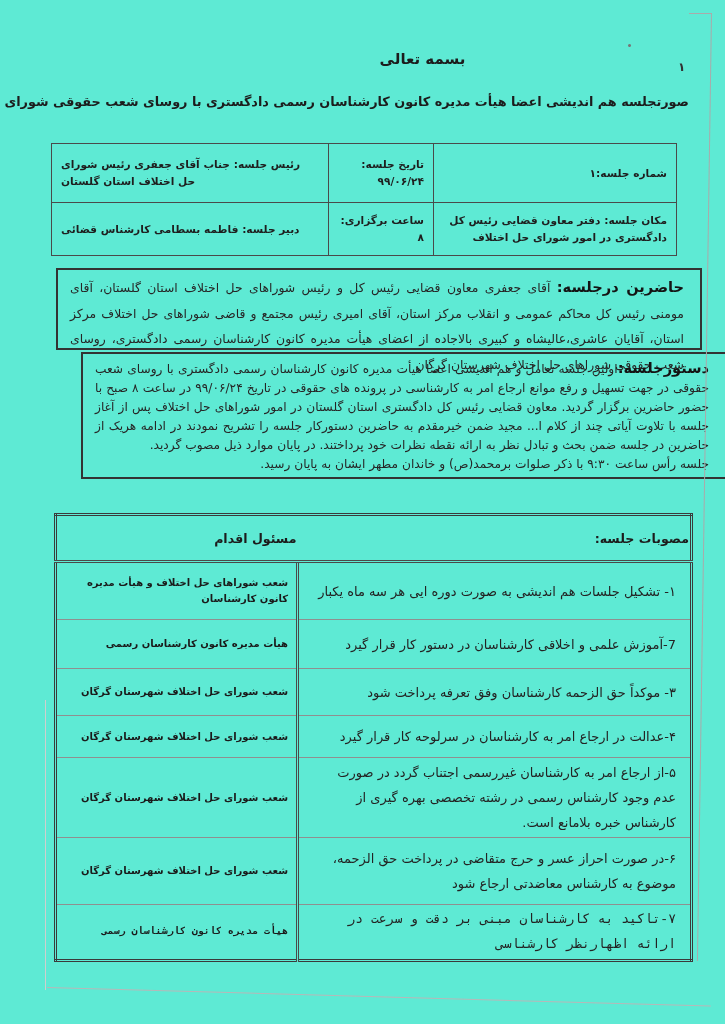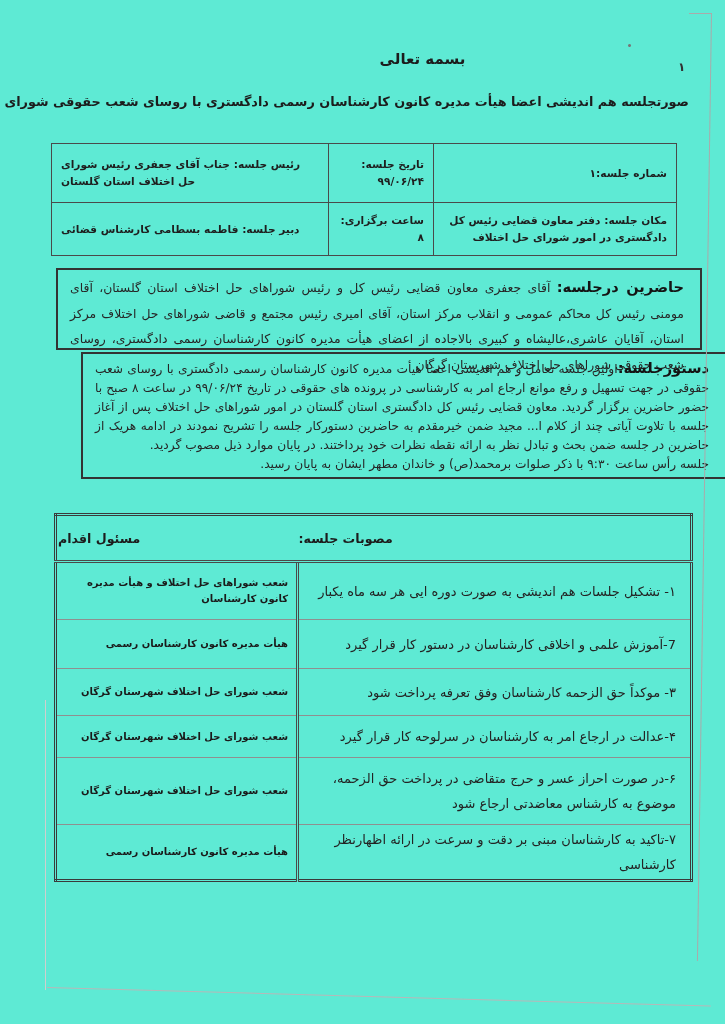--- a/index.html
+++ b/index.html
@@ -63,39 +63,39 @@
   }
   
   .res-table{
     position:absolute;top:513px;left:54px;width:636px;
     border-collapse:collapse;table-layout:fixed;direction:rtl;
   }
   .res-table th,.res-table td{border:0;vertical-align:middle;}
   .res-table{border:3px double #3a3a3a;}
   .res-table th{
     height:42px;font-size:12.6px;font-weight:bold;color:#1c1c1c;
-    text-align:left;border-bottom:3px double #4a4a4a;
+    text-align:right;border-bottom:3px double #4a4a4a;
   }
   .res-table td.res-cell{
     text-align:right;padding:2px 14px;
     font-size:13px;line-height:25px;color:#232323;
   }
   .res-table td.owner-cell{
     text-align:right;font-weight:bold;font-size:10px;
     color:#1a1a1a;padding:2px 8px;line-height:16px;
     border-right:3px double #4a4a4a;
   }
   .res-table tbody tr + tr td{border-top:1px solid #8f8f8f;}
   .res-table tr.h52 td{height:52px;}
   .res-table tr.h44 td{height:44px;}
   .res-table tr.h42 td{height:42px;}
   .res-table tr.h37 td{height:37px;}
   .res-table tr.h58 td{height:58px;}
   .res-table tr.h62 td{height:62px;}
-  .res-table tr.h45 td{height:45px;}
+  .res-table tr.h45 td{height:45px;font-family:Liberation Mono, monospace;}
   
   .scan-line{position:absolute;background:#aaa;}
   .edge-right{top:13px;left:711px;width:1px;height:948px;transform-origin:top left;transform:rotate(0.85deg);}
   .edge-top{top:13px;left:689px;width:23px;height:1px;}
   .edge-bottom{top:987px;left:47px;width:664px;height:1px;background:#b8b8b8;transform-origin:left center;transform:rotate(1.6deg);}
   .edge-left{top:700px;left:45px;width:1px;height:290px;background:#cfcfcc;}
 </style>
 </head>
 <body>
 
@@ -156,20 +156,24 @@
         <td class="owner-cell">هیأت مدیره کانون کارشناسان رسمی</td>
       </tr>
       <tr class="h42">
         <td class="res-cell">۳- موکداً حق الزحمه کارشناسان وفق تعرفه پرداخت شود</td>
         <td class="owner-cell">شعب شورای حل اختلاف شهرستان گرگان</td>
       </tr>
       <tr class="h37">
         <td class="res-cell">۴-عدالت در ارجاع امر به کارشناسان در سرلوحه کار قرار گیرد</td>
         <td class="owner-cell">شعب شورای حل اختلاف شهرستان گرگان</td>
       </tr>
+      <tr class="h58">
+        <td class="res-cell">۵-از ارجاع امر به کارشناسان غیررسمی اجتناب گردد در صورت عدم وجود کارشناس رسمی در رشته تخصصی بهره گیری از کارشناس خبره بلامانع است.</td>
+        <td class="owner-cell">شعب شورای حل اختلاف شهرستان گرگان</td>
+      </tr>
       <tr class="h62">
         <td class="res-cell">۶-در صورت احراز عسر و حرج متقاضی در پرداخت حق الزحمه، موضوع به کارشناس معاضدتی ارجاع شود</td>
         <td class="owner-cell">شعب شورای حل اختلاف شهرستان گرگان</td>
       </tr>
       <tr class="h45">
         <td class="res-cell">۷-تاکید به کارشناسان مبنی بر دقت و سرعت در ارائه اظهارنظر کارشناسی</td>
         <td class="owner-cell">هیأت مدیره کانون کارشناسان رسمی</td>
       </tr>
     </tbody>
   </table>

